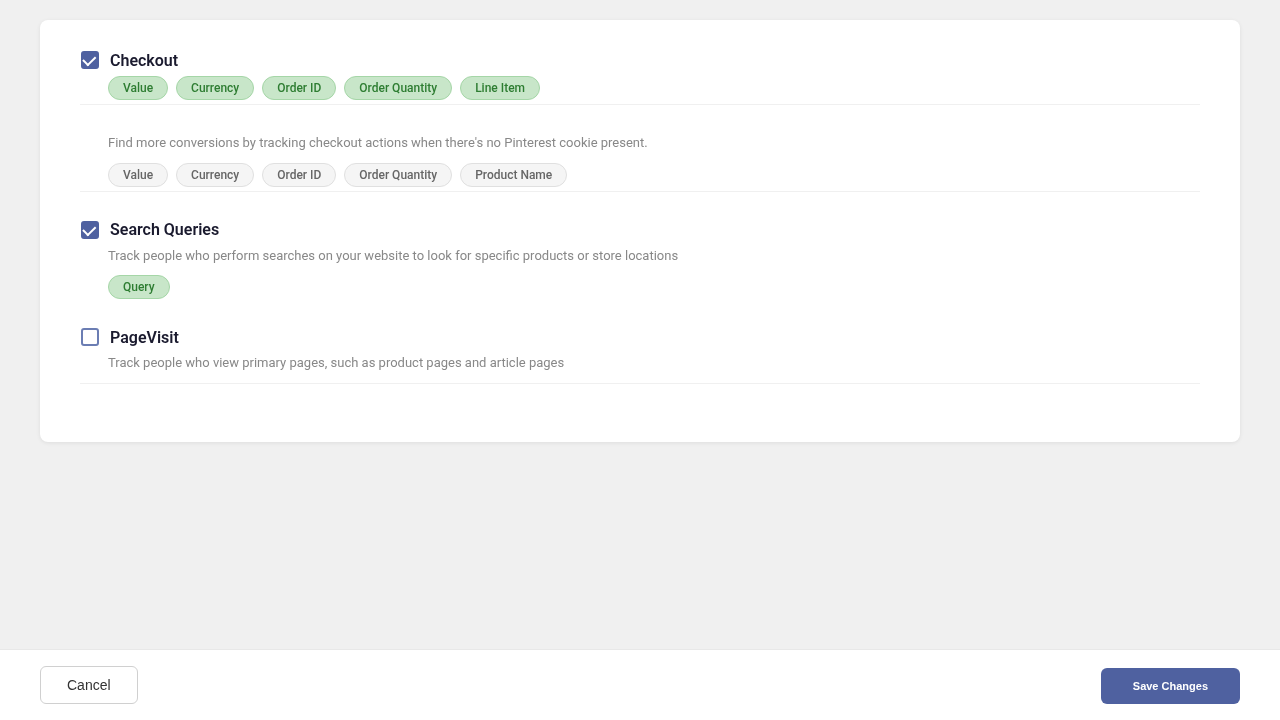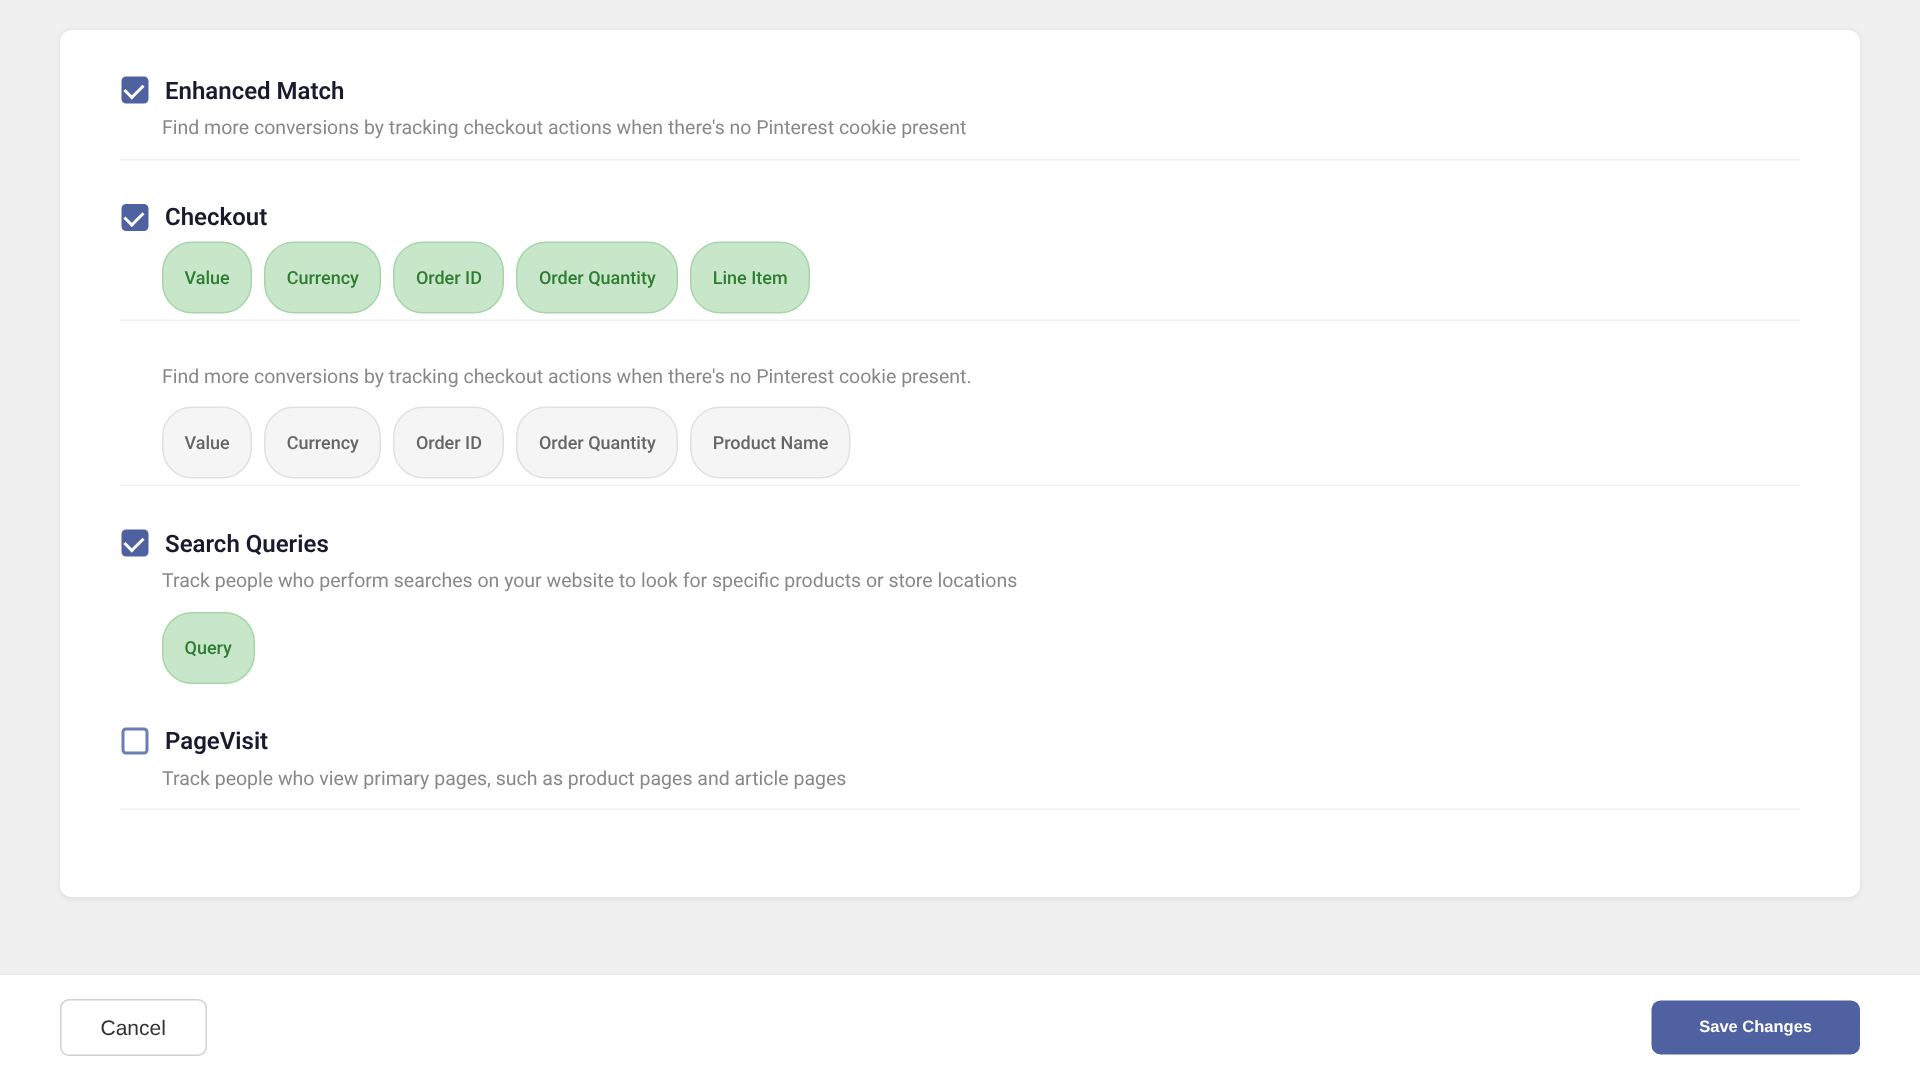--- a/index.html
+++ b/index.html
@@ -99,21 +99,21 @@
     }
 
     .tags {
       display: flex;
       flex-wrap: wrap;
       gap: 8px;
       margin-left: 28px;
     }
 
     .tag {
-      padding: 16px 14px;
+      padding: 4px 14px;
       border-radius: 20px;
       font-size: 12px;
       font-weight: 500;
     }
 
     .tag-active {
       background: #c8e6c9;
       color: #2e7d32;
       border: 1px solid #a5d6a7;
     }
@@ -122,21 +122,21 @@
       background: #f5f5f5;
       color: #666;
       border: 1px solid #e0e0e0;
     }
 
     .footer {
       background: #ffffff;
       border-top: 1px solid #e8e8e8;
       padding: 16px 40px;
       display: flex;
-      align-items: center;
+      align-items: flex-end;
       justify-content: space-between;
     }
 
     .cancel-button {
       padding: 10px 26px;
       border: 1px solid #d0d0d0;
       border-radius: 6px;
       background: #fff;
       font-size: 14px;
       color: #333;
@@ -166,30 +166,20 @@
 
 <div class="main-content">
   <div class="card">
 
     <div id="sections-container">
         <div class="section">
           <div class="section-header">
             <div class="checkbox-wrapper">
               <div class="checkbox checked"></div>
             </div>
-            <span class="section-title">Enhanced Match</span>
-          </div>
-          <div class="section-description">Find more conversions by tracking checkout actions when there's no Pinterest cookie present</div>
-          <div class="divider"></div>
-        </div>
-        <div class="section">
-          <div class="section-header">
-            <div class="checkbox-wrapper">
-              <div class="checkbox checked"></div>
-            </div>
             <span class="section-title">Checkout</span>
           </div>
           <div class="tags">
             <span class="tag tag-active">Value</span>
             <span class="tag tag-active">Currency</span>
             <span class="tag tag-active">Order ID</span>
             <span class="tag tag-active">Order Quantity</span>
             <span class="tag tag-active">Line Item</span>
           </div>
           <div class="divider"></div>

